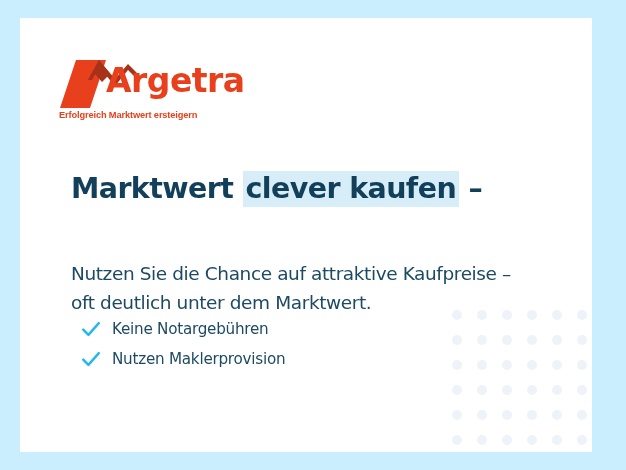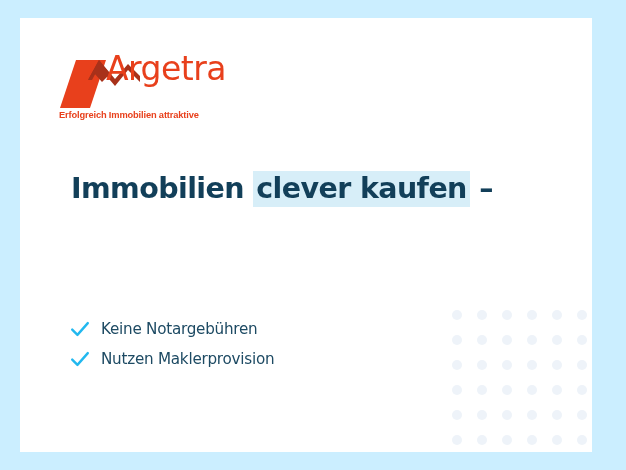--- a/index.html
+++ b/index.html
@@ -61,23 +61,23 @@
   #logo-mark {
     position: absolute;
     left: 0;
     top: 10px;
     width: 180px;
     height: 54px;
   }
   #logo-wordmark {
     position: absolute;
     left: 48px;
-    top: 6px;
-    font-family: "DejaVu Sans", sans-serif;
-    font-weight: normal;
+    top: 18px;
+    font-family: "DejaVu Sans", sans-serif;
+    font-weight: bold;
     font-size: 33px;
     letter-spacing: -0.5px;
     color: #e8401c;
     line-height: 1;
   }
   #logo-tagline {
     position: absolute;
     left: 1px;
     top: 64px;
     font-family: "Liberation Sans", sans-serif;
@@ -130,21 +130,21 @@
     font-size: 18.5px;
     line-height: 29px;
     letter-spacing: -0.4px;
     color: #1d4a63;
   }
   #subheading .sub-line { display: block; white-space: nowrap; }
 
   
   #benefits {
     position: absolute;
-    left: 49px;
+    left: 60px;
     top: 296px;
     width: 470px;
   }
   .benefit-row {
     display: flex;
     align-items: center;
     height: 30px;
   }
   .check-icon {
     flex: 0 0 auto;
@@ -210,29 +210,31 @@
     <div id="logo-block">
       <svg id="logo-mark" viewBox="0 0 180 54" aria-hidden="true">
 
         <polygon points="16,52 32,52 48,4 32,4" fill="#e8401c"></polygon>
         <polygon points="2,52 18,52 34,4 18,4" fill="#e8401c"></polygon>
 
         <path d="M30 24 L41 4 L57 23 L70 8 L82 20 L82 26 L70 14 L57 30 L41 11 L34 24 Z" fill="#a8311a"></path>
         <path d="M30 24 L41 4 L52 18 L44 26 L36 17 Z" fill="#a8311a"></path>
       </svg>
       <div id="logo-wordmark">Argetra</div>
-      <div id="logo-tagline">Erfolgreich Immobilien attraktive</div>
+      <div id="logo-tagline">Erfolgreich Marktwert ersteigern</div>
     </div>
 
 
     <h1 id="headline">
-      <span><span>Immobilien </span><span class="hl-mark">clever kaufen</span><span> –</span></span><br>
+      <span><span>Marktwert </span><span class="hl-mark">clever kaufen</span><span> –</span></span><br>
     </h1>
 
     <p id="subheading">
+      <span class="sub-line">Nutzen Sie die Chance auf attraktive Kaufpreise –</span>
+      <span class="sub-line">oft deutlich unter dem Marktwert.</span>
     </p>
 
     <ul id="benefits" style="list-style:none;margin:0;padding:0;">
       <li class="benefit-row">
         <svg class="check-icon" viewBox="0 0 24 24" aria-hidden="true">
           <polyline points="3.5,12.6 9.2,18.4 20.5,5.6" fill="none" stroke="#22b8ef" stroke-width="2.6" stroke-linecap="round" stroke-linejoin="round"></polyline>
         </svg>
         <span class="benefit-label">Keine Notargebühren</span>
       </li>
       <li class="benefit-row">

